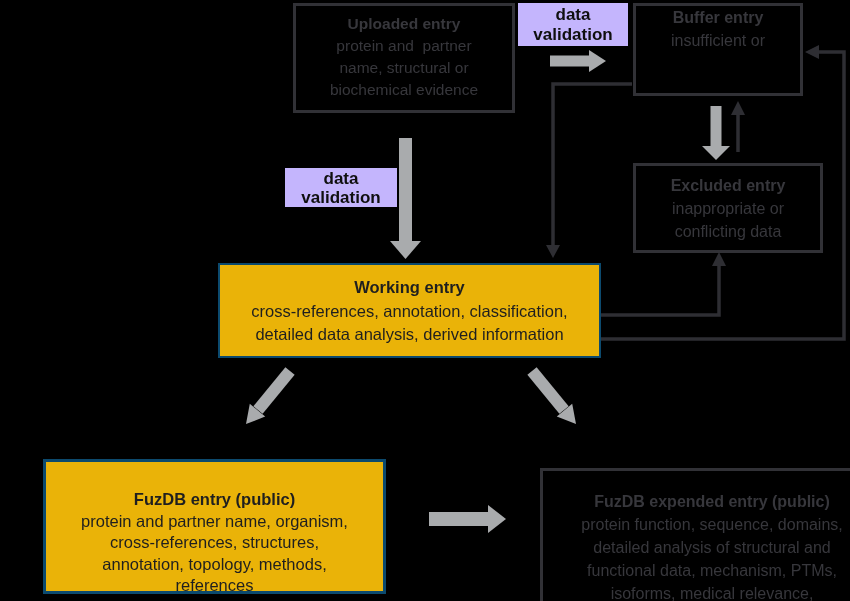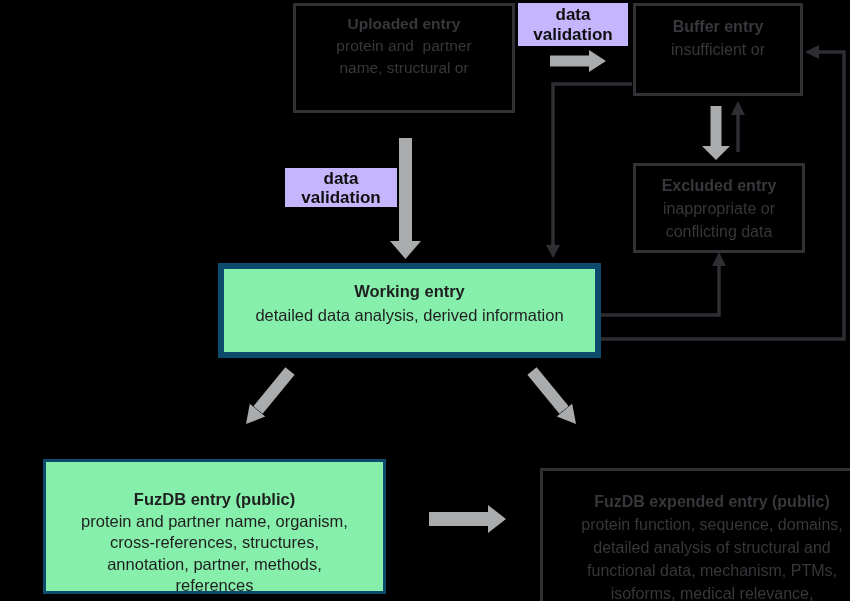--- a/index.html
+++ b/index.html
@@ -10,30 +10,30 @@
   svg.overlay { position:absolute; left:0; top:0; width:850px; height:601px; }
   .box {
     position:absolute; box-sizing:border-box; text-align:center;
   }
   .box .title { font-weight:bold; }
   .box .line, .box .title { white-space:pre-wrap; }
   .dark {
     background:#000000; border:3px solid #313136; color:#37373c;
   }
   .light {
-    background:#86efac; border:6px solid #0c4a6e; color:#1f1f1f;
+    background:#eab308; border:2px solid #0c4a6e; color:#1f1f1f;
   }
   .vlabel {
     position:absolute; box-sizing:border-box; background:#c4b5fd; color:#0f0f0f;
     font-weight:bold; text-align:center;
   }
   
   #uploaded { left:253px; top:3px;   width:222px; height:110px; font-size:15.5px; line-height:22px;   padding-top:7px;  }
-  #buffer   { left:593px; top:3px;   width:170px; height:93px;  font-size:16px;   line-height:23px;   padding-top:9px;  }
-  #excluded { left:593px; top:163px; width:172px; height:90px;  font-size:16px;   line-height:23px;   padding-top:8px;  }
+  #buffer   { left:593px; top:3px;   width:170px; height:93px;  font-size:16px;   line-height:23px;    }
+  #excluded { left:593px; top:163px; width:190px; height:90px;  font-size:16px;   line-height:23px;   padding-top:8px;  }
   #working  { left:178px; top:263px; width:383px; height:95px;  font-size:16.5px; line-height:23.5px; padding-top:11px; }
   #fuzdb    { left:3px;   top:459px; width:343px; height:135px; font-size:16.5px; line-height:21.5px; padding-top:27px; border-width:3px; }
   #expanded { left:500px; top:468px; width:344px; height:152px; font-size:16px;   line-height:23px;   padding-top:19px;  }
   #label-top  { left:478px; top:3px;   width:110px; height:43px; font-size:17px; line-height:20px; padding-top:2px; }
   #label-left { left:245px; top:168px; width:112px; height:39px; font-size:17px; line-height:19px; padding-top:1px; }
 </style>
 </head>
 <body>
 
 <div class="stage">
@@ -68,20 +68,21 @@
       <polygon points="209.8,403.8 225.2,416.6 206,424"></polygon>
       <polygon points="516.8,416.6 532.2,403.8 536,424"></polygon>
       <polygon points="448,505 448,533 466,519"></polygon>
     </g>
   </svg>
 
   <div class="box dark" id="uploaded">
     <div class="title">Uploaded entry</div>
     <div class="line">protein and  partner</div>
     <div class="line">name, structural or</div>
+    <div class="line">biochemical evidence</div>
   </div>
 
   <div class="vlabel" id="label-top">
     <div>data</div>
     <div>validation</div>
   </div>
 
   <div class="box dark" id="buffer">
     <div class="title">Buffer entry</div>
     <div class="line">insufficient or</div>
@@ -93,28 +94,29 @@
   </div>
 
   <div class="box dark" id="excluded">
     <div class="title">Excluded entry</div>
     <div class="line">inappropriate or</div>
     <div class="line">conflicting data</div>
   </div>
 
   <div class="box light" id="working">
     <div class="title">Working entry</div>
+    <div class="line">cross-references, annotation, classification,</div>
     <div class="line">detailed data analysis, derived information</div>
   </div>
 
   <div class="box light" id="fuzdb">
     <div class="title">FuzDB entry (public)</div>
     <div class="line">protein and partner name, organism,</div>
     <div class="line">cross-references, structures,</div>
-    <div class="line">annotation, partner, methods,</div>
+    <div class="line">annotation, topology, methods,</div>
     <div class="line">references</div>
   </div>
 
   <div class="box dark" id="expanded">
     <div class="title">FuzDB expended entry (public)</div>
     <div class="line">protein function, sequence, domains,</div>
     <div class="line">detailed analysis of structural and</div>
     <div class="line">functional data, mechanism, PTMs,</div>
     <div class="line">isoforms, medical relevance,</div>
   </div>

